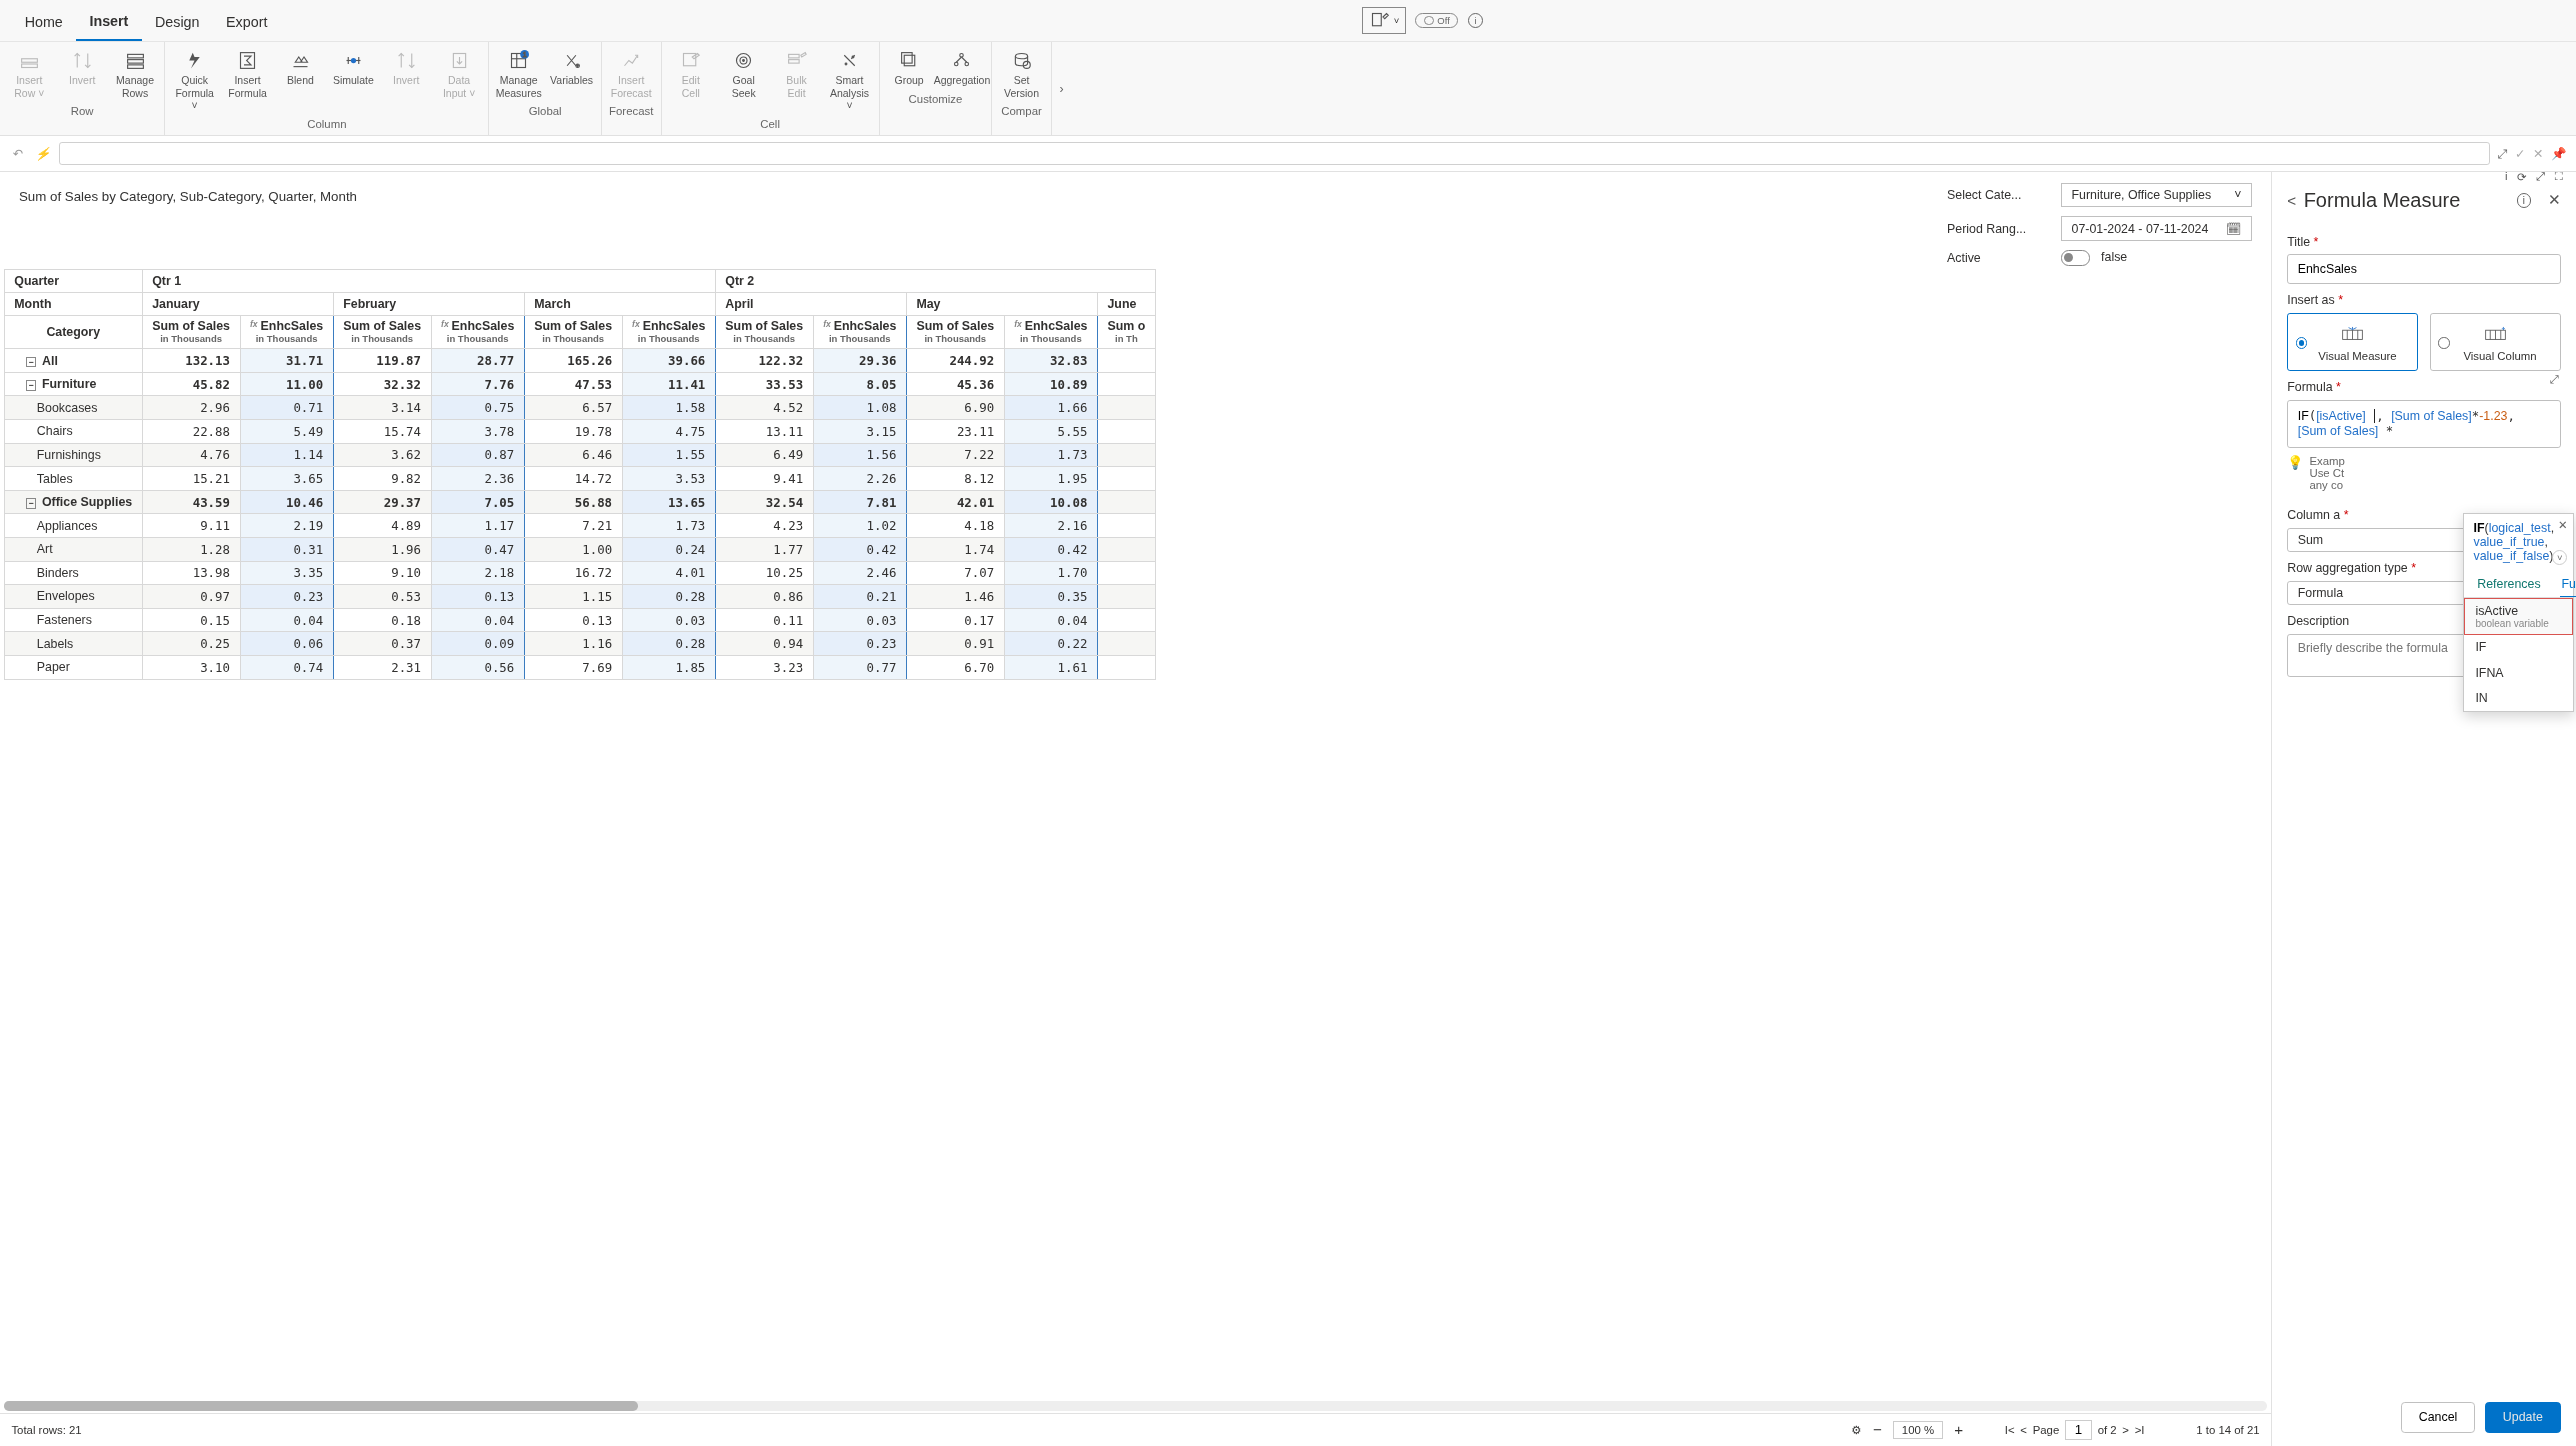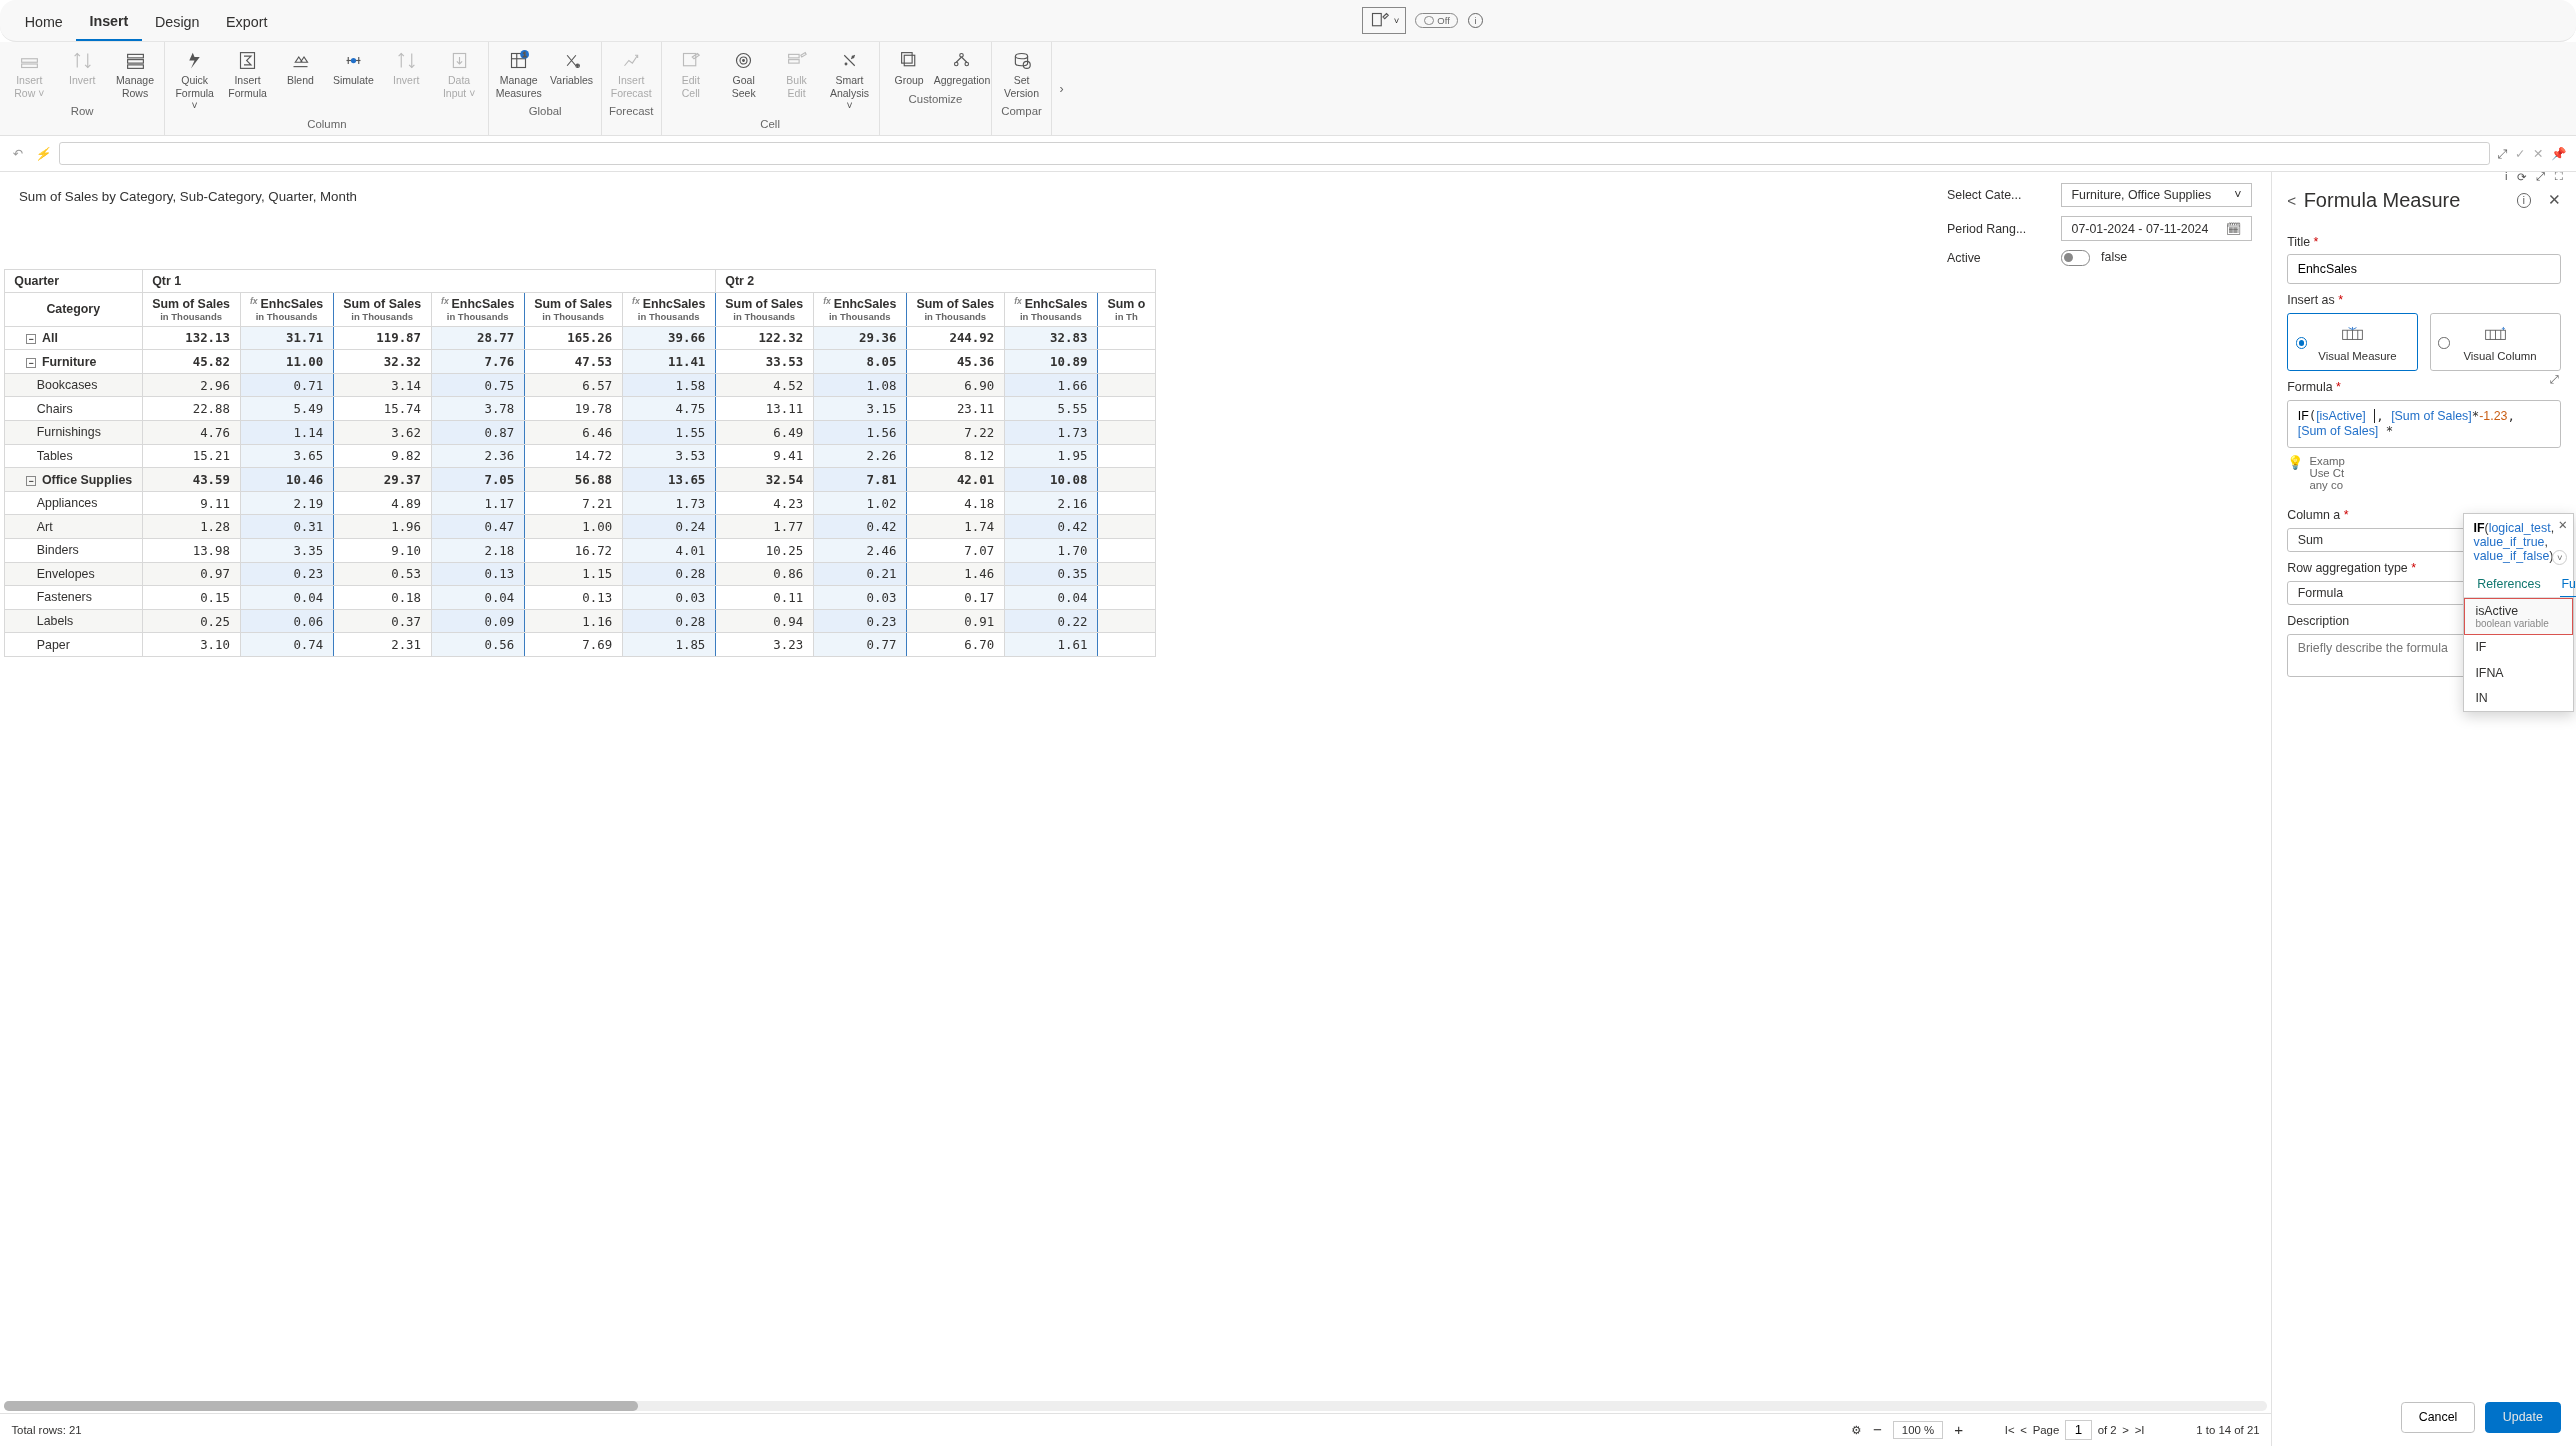--- a/index.html
+++ b/index.html
@@ -1,20 +1,20 @@
 <!DOCTYPE html>
 <html><head>
 <meta charset="utf-8">
 <style>
 * { margin: 0; padding: 0; box-sizing: border-box; font-family: "Segoe UI", Arial, sans-serif; }
 body { background: #fff; font-size: 12.4px; color: #323130; }
 .app { display: flex; flex-direction: column; height: 100vh; }
 
 
-.tabs-row { display: flex; align-items: center; padding: 5.7px 11.4px 0; border-bottom: 1px solid #e5e5e5; position: relative; background: #f8f8f8; border-radius: 16px; }
+.tabs-row { display: flex; align-items: center; padding: 5.7px 11.4px 0; border-bottom: 1px solid #e5e5e5; position: relative; background: #f8f8f8; }
 .tab { padding: 7.6px 13.3px 9.5px; cursor: pointer; font-size: 14.3px; }
 .tab.active { border-bottom: 2.9px solid #0072c9; font-weight: 600; }
 .tabs-center { flex: 1; display: flex; justify-content: center; gap: 9.5px; align-items: center; padding-bottom: 5.7px; }
 .pill-off { border: 1px solid #888; border-radius: 9.5px; padding: 1px 7.6px; font-size: 9.5px; color: #666; display:flex; align-items:center; gap:3.8px;}
 .pill-off::before { content:""; width:7.6px; height:7.6px; border-radius:50%; border:1px solid #888;}
 .icon-info { width: 15.2px; height: 15.2px; border: 1.4px solid #666; border-radius: 50%; display:flex; align-items:center; justify-content:center; font-size:9.5px; color:#666;}
 .icon-edit-chev { border:1px solid #888; padding:1.9px 5.7px; font-size:11.4px; display:flex; align-items:center; gap:3.8px;}
 
 
 .ribbon { display: flex; border-bottom: 1px solid #e1e1e1; background: #f8f8f8; }
@@ -426,20 +426,29 @@
 
       <div class="table-wrap">
         <table class="grid" id="grid">
             <tbody>
               <tr>
                 <th>Quarter</th>
                 <th colspan="6">Qtr 1</th>
                 <th colspan="5">Qtr 2</th>
               </tr>
               <tr>
+                <th>Month</th>
+                <th colspan="2">January</th>
+                <th colspan="2">February</th>
+                <th colspan="2">March</th>
+                <th colspan="2">April</th>
+                <th colspan="2">May</th>
+                <th colspan="1">June</th>
+              </tr>
+              <tr>
                 <th class="th-c">Category</th>
                 <th class="th-c">Sum of Sales<span class="subhead">in Thousands</span></th>
                 <th class="th-c enhc enhc-top"><span class="fx">fx</span>EnhcSales<span class="subhead">in Thousands</span></th>
                 <th class="th-c">Sum of Sales<span class="subhead">in Thousands</span></th>
                 <th class="th-c enhc enhc-top"><span class="fx">fx</span>EnhcSales<span class="subhead">in Thousands</span></th>
                 <th class="th-c">Sum of Sales<span class="subhead">in Thousands</span></th>
                 <th class="th-c enhc enhc-top"><span class="fx">fx</span>EnhcSales<span class="subhead">in Thousands</span></th>
                 <th class="th-c">Sum of Sales<span class="subhead">in Thousands</span></th>
                 <th class="th-c enhc enhc-top"><span class="fx">fx</span>EnhcSales<span class="subhead">in Thousands</span></th>
                 <th class="th-c">Sum of Sales<span class="subhead">in Thousands</span></th>

